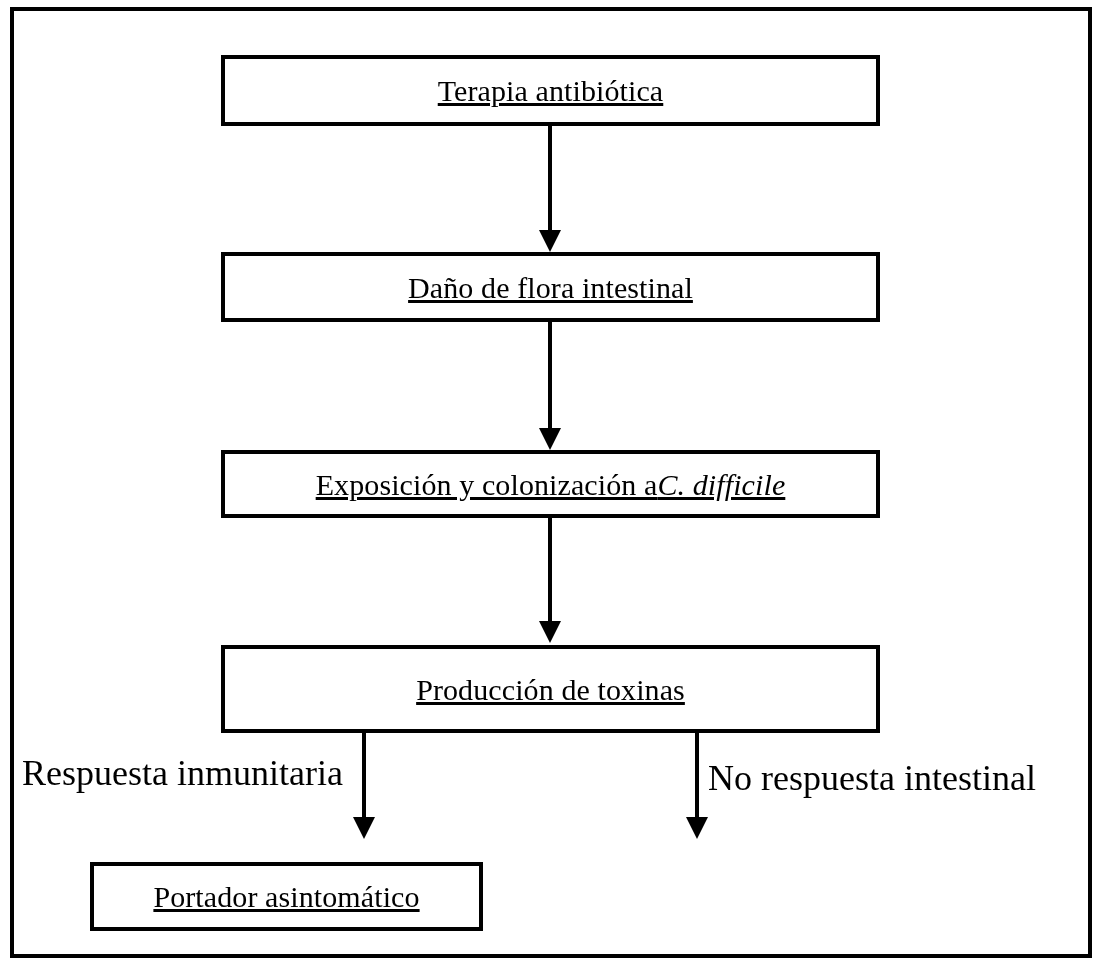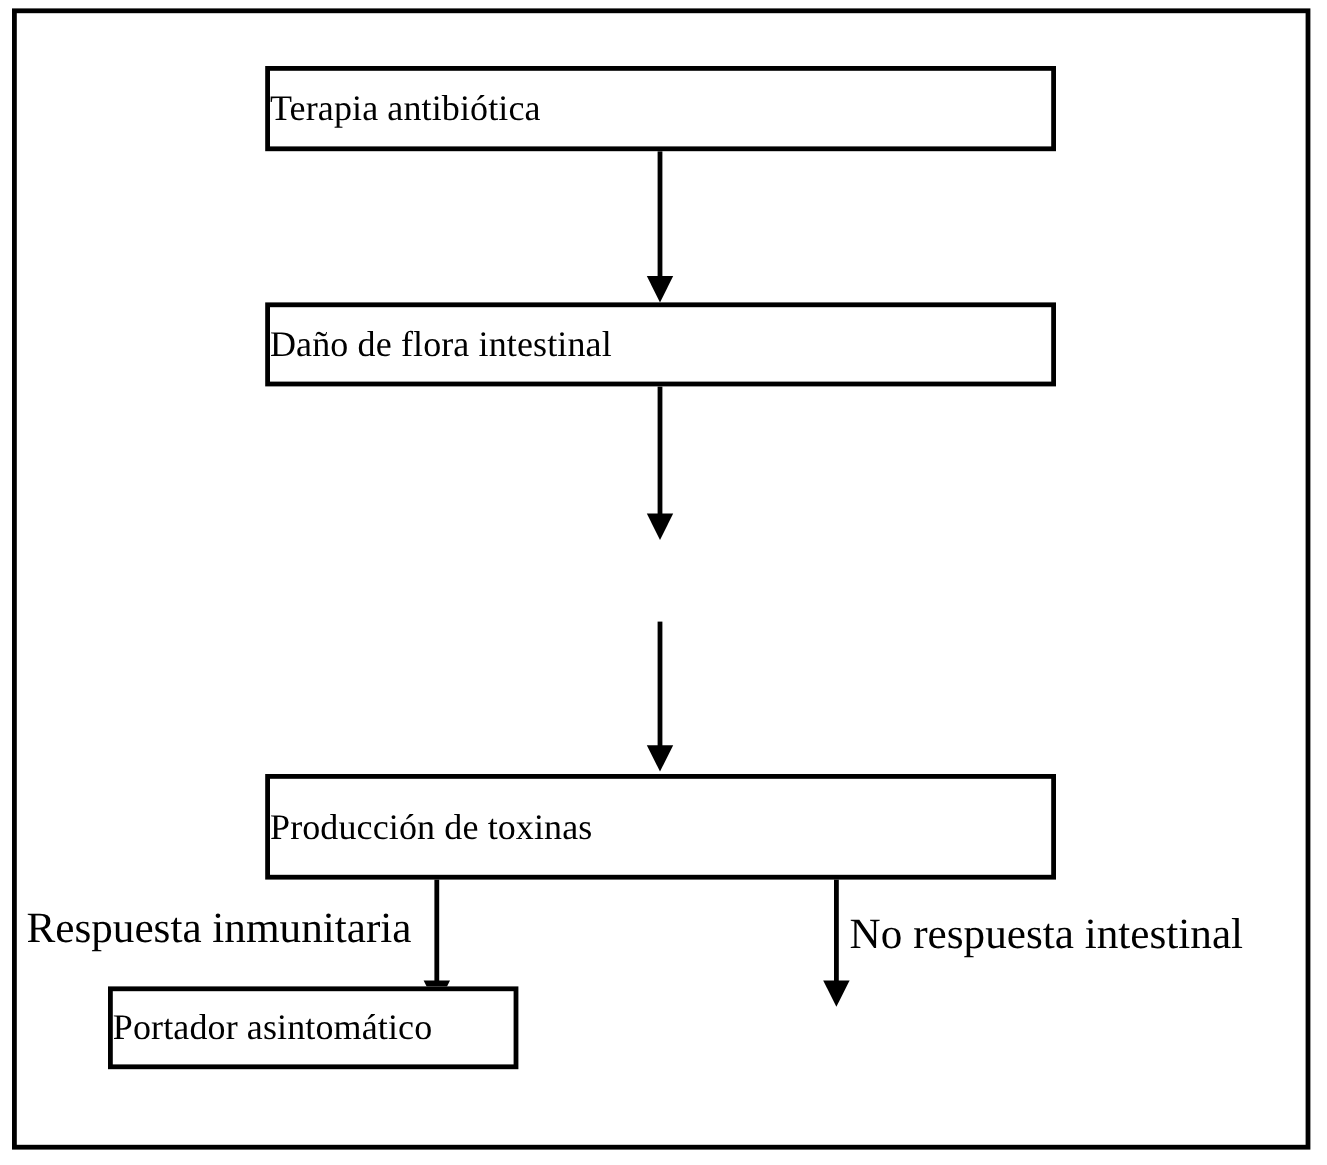--- a/index.html
+++ b/index.html
@@ -31,27 +31,28 @@
     background: transparent;
   }
   
   .node {
     position: absolute;
     border: 4px solid #000000;
     box-sizing: border-box;
     background: #ffffff;
     display: flex;
     align-items: center;
-    justify-content: flex-start;
+    justify-content: center;
     text-align: center;
     font-size: 30px;
     line-height: 1.1;
     letter-spacing: 0.1px;
     white-space: nowrap;
     z-index: 3;
+    text-decoration: underline;
   }
   .node .label-text {
     display: inline;
   }
   .node .italic {
     font-style: italic;
   }
   
   .shaft {
     position: absolute;
@@ -93,34 +94,38 @@
   <div class="shaft" style="left:548px; top:126px; height:106px;"></div>
   <div class="head" style="left:539px; top:230px;"></div>
 
   <div class="node" style="left:221px; top:252px; width:659px; height:70px;">
     <span class="label-text">Daño de flora intestinal</span>
   </div>
 
   <div class="shaft" style="left:548px; top:322px; height:108px;"></div>
   <div class="head" style="left:539px; top:428px;"></div>
 
+  <div class="node" style="left:221px; top:450px; width:659px; height:68px;">
+    <span class="label-text">Exposición y colonización a </span>
+      <span class="label-text italic">C. difficile</span>
+  </div>
 
   <div class="shaft" style="left:548px; top:518px; height:105px;"></div>
   <div class="head" style="left:539px; top:621px;"></div>
 
   <div class="node" style="left:221px; top:645px; width:659px; height:88px;">
     <span class="label-text">Producción de toxinas</span>
   </div>
 
   <div class="shaft" style="left:362px; top:713px; height:106px;"></div>
   <div class="head" style="left:353px; top:817px;"></div>
   <div class="edge-label" style="left:22px; top:755px;">Respuesta inmunitaria</div>
 
   <div class="shaft" style="left:695px; top:713px; height:106px;"></div>
   <div class="head" style="left:686px; top:817px;"></div>
   <div class="edge-label" style="left:708px; top:760px;">No respuesta intestinal</div>
 
-  <div class="node" style="left:90px; top:822px; width:342px; height:69px;">
+  <div class="node" style="left:90px; top:862px; width:393px; height:69px;">
     <span class="label-text">Portador asintomático</span>
   </div>
 
 
 </div>
 
 </body></html>

